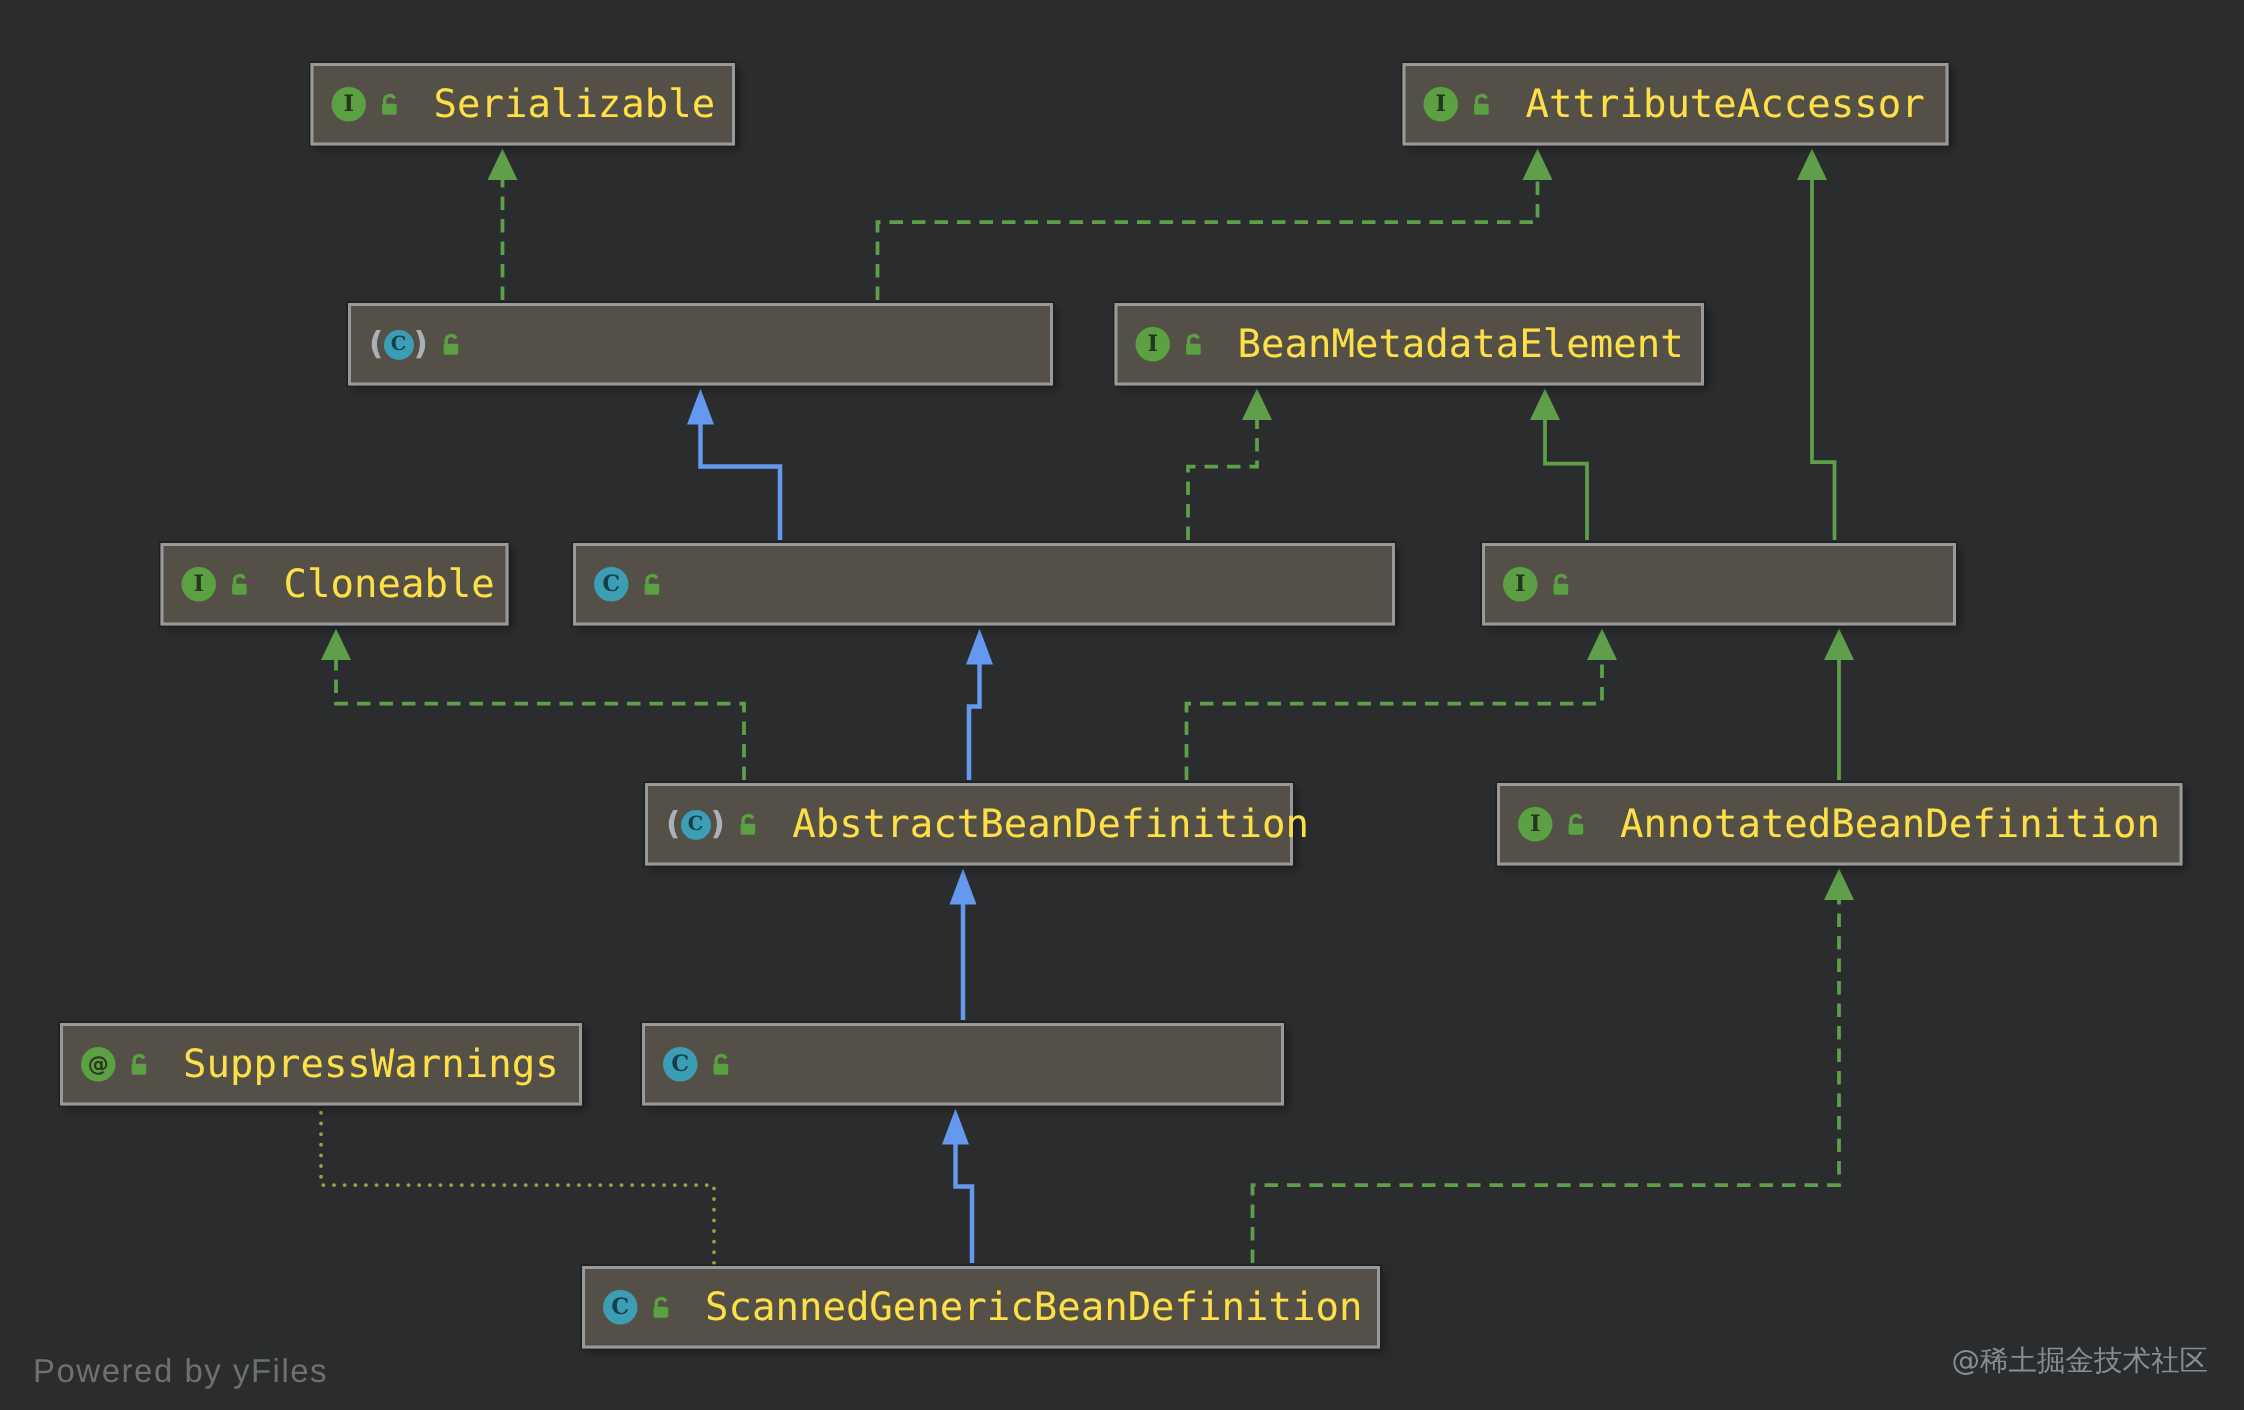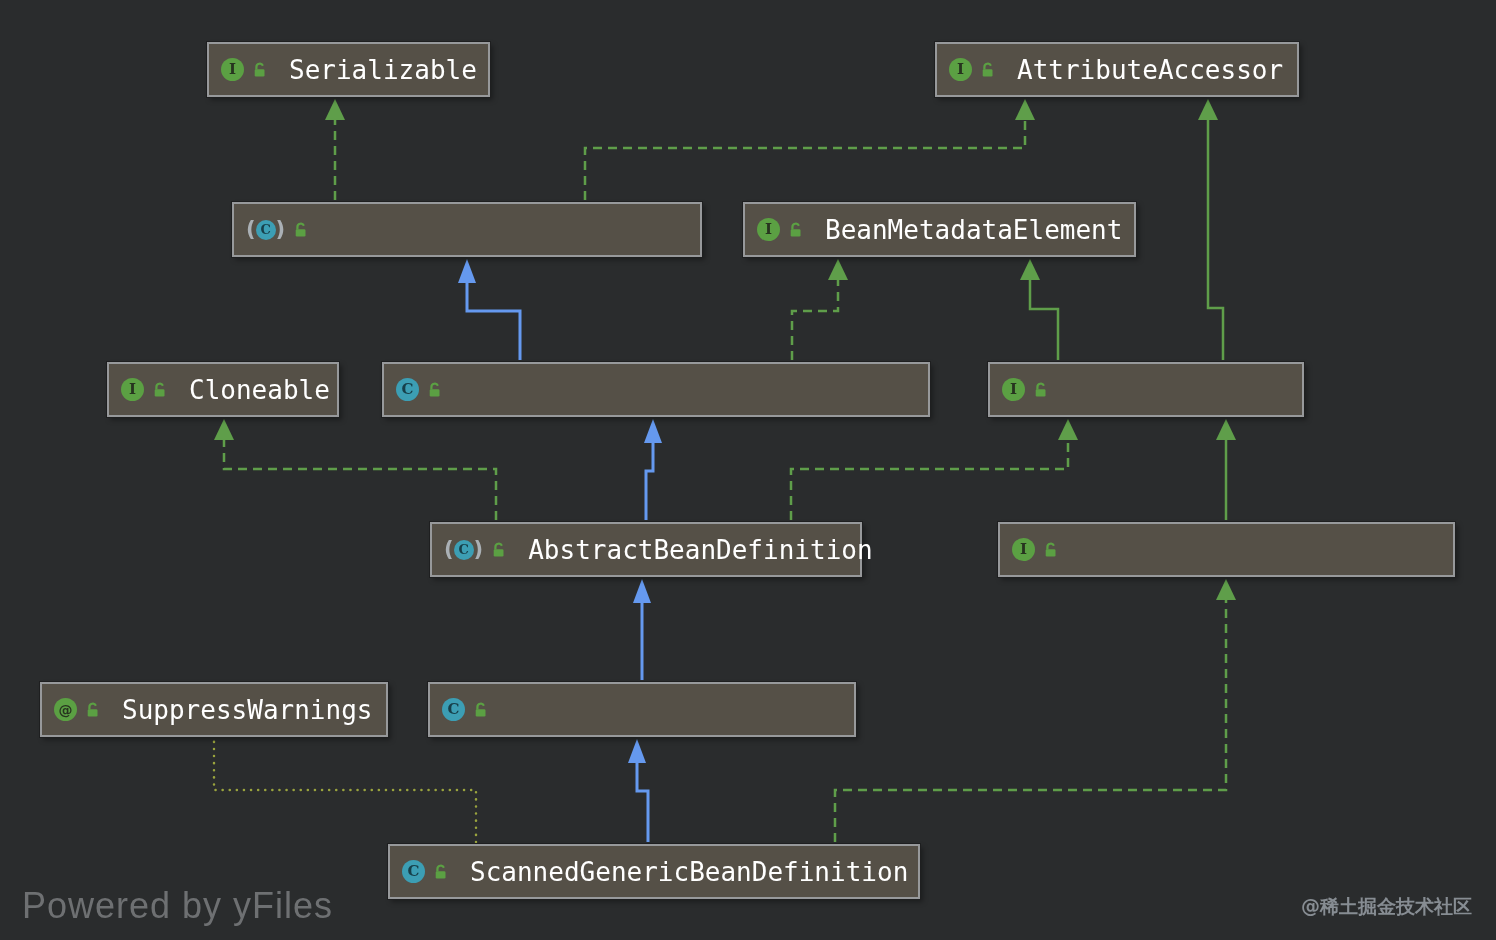--- a/index.html
+++ b/index.html
@@ -12,25 +12,25 @@
         display:flex;align-items:center;padding-left:12px;cursor:default;}
   .iconwrap{display:flex;align-items:center;flex:none;}
   .badge{width:23px;height:23px;border-radius:50%;display:flex;align-items:center;justify-content:center;
          font-family:"DejaVu Serif","Liberation Serif",serif;font-weight:bold;font-size:15px;line-height:1;}
   .badge.if{background:#5ba043;color:#27341f;}
   .badge.cl{background:#3c9eb4;color:#173f4a;}
   .badge.sm{width:20px;height:20px;font-size:13px;}
   .paren{color:#aab0b5;font-family:"DejaVu Sans","Liberation Sans",sans-serif;
          font-size:21px;font-weight:bold;line-height:23px;}
   .lock{margin-left:7px;display:flex;align-items:center;flex:none;}
-  .nlabel{margin-left:21px;font-size:26px;color:#ffffff;white-space:nowrap;letter-spacing:0;}
+  .nlabel{margin-left:21px;font-size:26px;color:#fde047;white-space:nowrap;letter-spacing:0;}
   .powered{position:absolute;left:22px;bottom:13px;font-family:"Liberation Sans","DejaVu Sans",sans-serif;
-           font-size:36px;color:#6e7072;letter-spacing:1px;}
+           font-size:22px;color:#6e7072;letter-spacing:1px;}
   .watermark{position:absolute;right:24px;bottom:20px;font-family:"DejaVu Sans","Liberation Sans",sans-serif;
-           font-size:19px;color:#878d93;font-weight:bold;}
+           font-size:19px;color:#878d93;}
 </style>
 </head>
 <body>
 
 <div class="canvas">
   <svg id="edges" xmlns="http://www.w3.org/2000/svg">
       <g>
         <polyline points="335,200 335,119" fill="none" stroke="#5f9e4a" stroke-width="2.5" stroke-dasharray="9 6"></polyline>
         <polygon points="335,99 325,120 345,120" fill="#5f9e4a"></polygon>
       </g>
@@ -187,20 +187,21 @@
       <div class="node" style="left: 998px; top: 522px; width: 457px;">
         <span class="iconwrap">
           <span class="badge if">I</span>
         </span>
         <span class="lock">
           <svg width="17" height="17" viewBox="0 0 17 17">
             <path d="M5.4 8.6 V6.2 A3.4 3.4 0 0 1 11.9 4.7" fill="none" stroke="#5ba043" stroke-width="2.2"></path>
             <rect x="3.7" y="8.2" width="9.8" height="7.3" rx="1.3" fill="#5ba043"></rect>
           </svg>
         </span>
+        <span class="nlabel">AnnotatedBeanDefinition</span>
       </div>
       <div class="node" style="left: 40px; top: 682px; width: 348px;">
         <span class="iconwrap">
           <span class="badge if" style="font-family:'DejaVu Sans',sans-serif;font-size:14px;">@</span>
         </span>
         <span class="lock">
           <svg width="17" height="17" viewBox="0 0 17 17">
             <path d="M5.4 8.6 V6.2 A3.4 3.4 0 0 1 11.9 4.7" fill="none" stroke="#5ba043" stroke-width="2.2"></path>
             <rect x="3.7" y="8.2" width="9.8" height="7.3" rx="1.3" fill="#5ba043"></rect>
           </svg>

